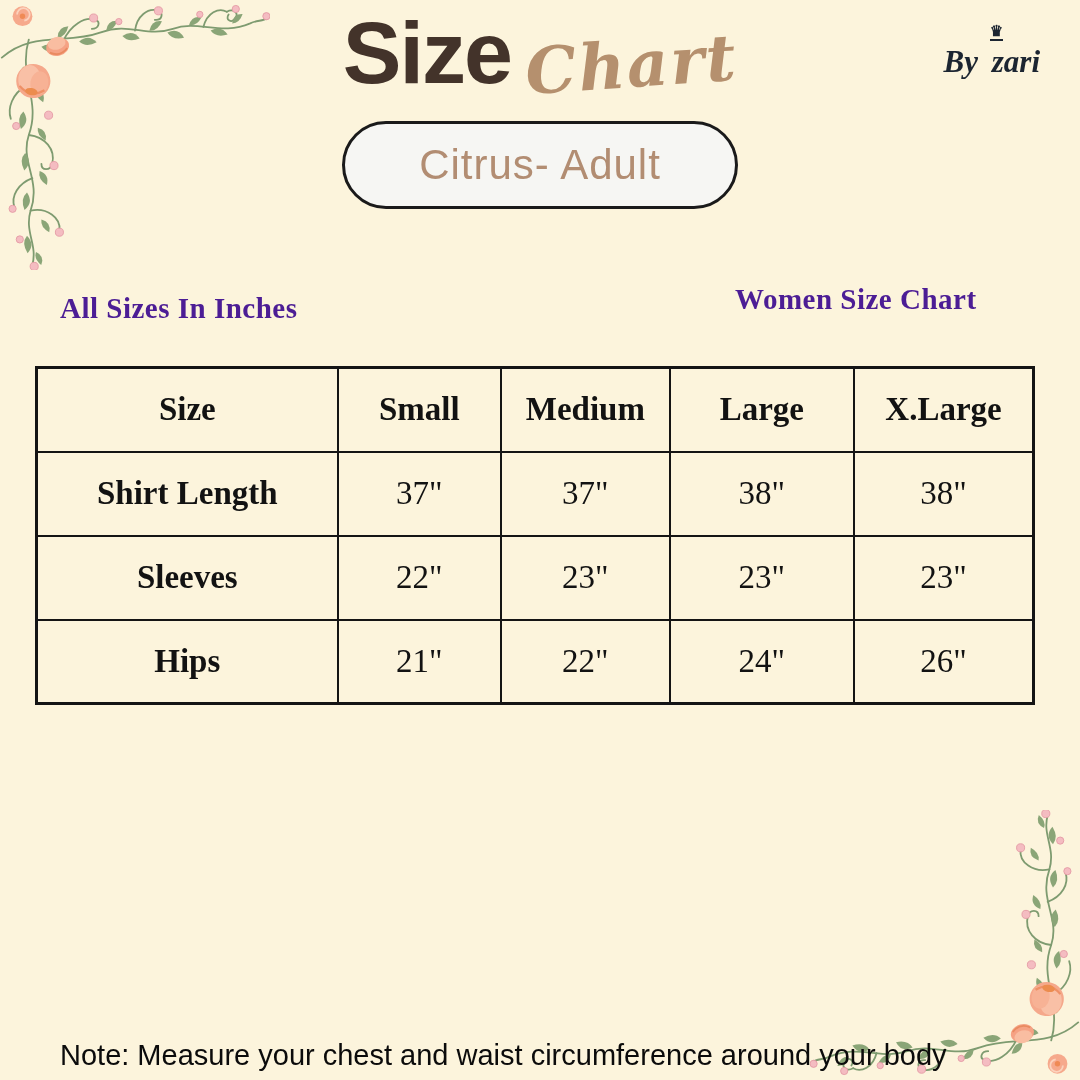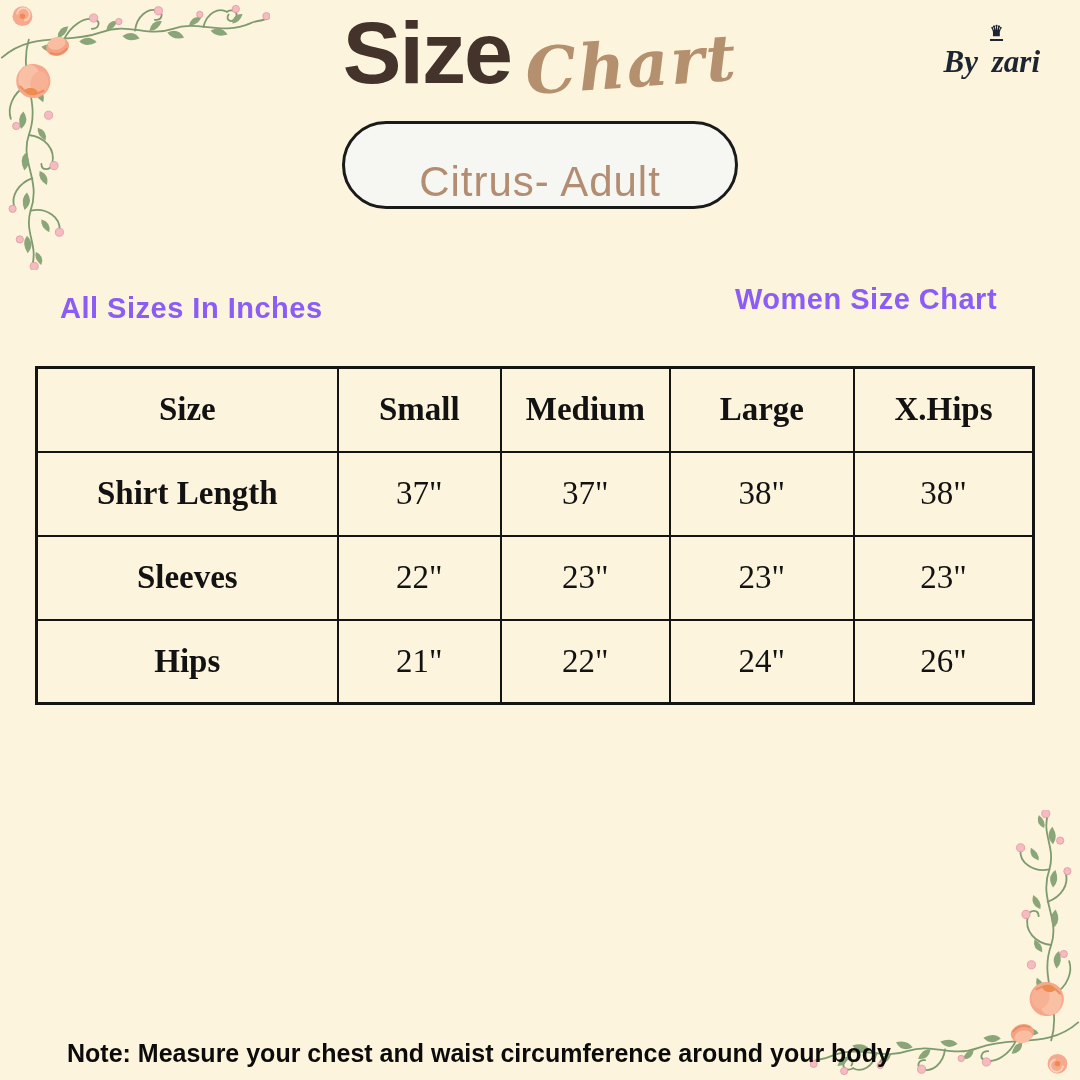--- a/index.html
+++ b/index.html
@@ -44,32 +44,32 @@
     position:absolute;top:-20px;left:-2px;
     font-style:normal;font-size:15px;line-height:1;color:#1c2531;
     border-bottom:2px solid #1c2531;padding-bottom:0px;
   }
 
   
   .pill{
     position:absolute;top:121px;left:50%;transform:translateX(-50%);
     width:390px;height:82px;
     background:#f6f6f3;border:3px solid #1a1a1a;border-radius:46px;
-    display:flex;align-items:flex-end;justify-content:center;
+    display:flex;align-items:center;justify-content:center;
   }
   .pill span{
     font-family:"Liberation Sans",sans-serif;
     font-size:42px;color:#b28d72;letter-spacing:1px;
   }
 
   
   .subheader{
     position:absolute;
-    font-family:Liberation Sans, sans-serif;font-weight:700;
-    font-size:29px;color:#8b5cf6;letter-spacing:0.5px;white-space:nowrap;text-align:right;
+    font-family:Liberation Serif, serif;font-weight:700;
+    font-size:29px;color:#4c1d95;letter-spacing:0.5px;white-space:nowrap;text-align:right;
   }
   .sub-left{left:60px;top:292px;}
   .sub-right{left:735px;top:283px;}
 
   
   table.size-table{
     position:absolute;left:35px;top:366px;width:1000px;
     border-collapse:collapse;table-layout:fixed;
     background:#fcf4dc;border:3px solid #141414;
   }
@@ -83,21 +83,21 @@
   table.size-table tr{height:84px;}
   table.size-table th{font-weight:700;}
   td.rowlabel{
     text-align:left;font-weight:700;padding-left:12px;margin-top:24px;
   }
 
   
   .note{
     position:absolute;left:60px;top:1039px;
     font-family:"Liberation Sans",sans-serif;
-    font-size:25px;font-weight:700;color:#0b0b0b;white-space:nowrap;margin-left:7px;
+    font-size:29px;font-weight:400;color:#0b0b0b;white-space:nowrap;
   }
 </style>
 </head>
 <body>
 
 <svg width="0" height="0" style="position:absolute" aria-hidden="true">
   <defs>
     <path id="leaf" d="M0,0 Q8,-11 19,-4 Q9,5 0,0 Z"></path>
     <symbol id="floral-corner" viewBox="0 0 300 300">
       <g fill="none" stroke="#7e9b70" stroke-width="2" stroke-linecap="round">
@@ -202,21 +202,21 @@
         <col style="width:16.9%">
       <col style="width:18.5%">
         <col style="width:18%">
     </colgroup>
     <thead>
       <tr>
         <th>Size</th>
         <th>Small</th>
         <th>Medium</th>
         <th>Large</th>
-        <th>X.Hips</th>
+        <th>X.Large</th>
       </tr>
     </thead>
     <tbody>
       <tr>
         <td class="rowlabel">Shirt Length</td>
         <td>37"</td>
         <td>37"</td>
         <td>38"</td>
         <td>38"</td>
       </tr>

